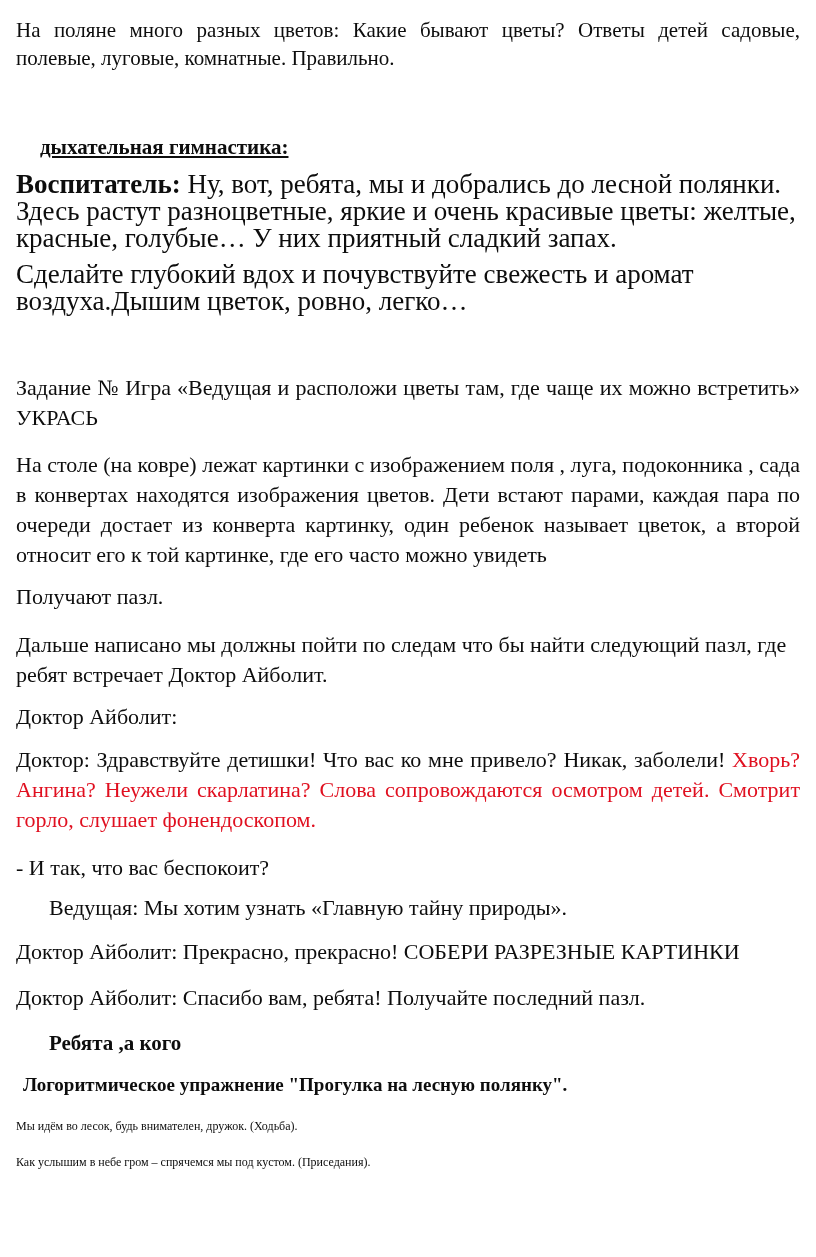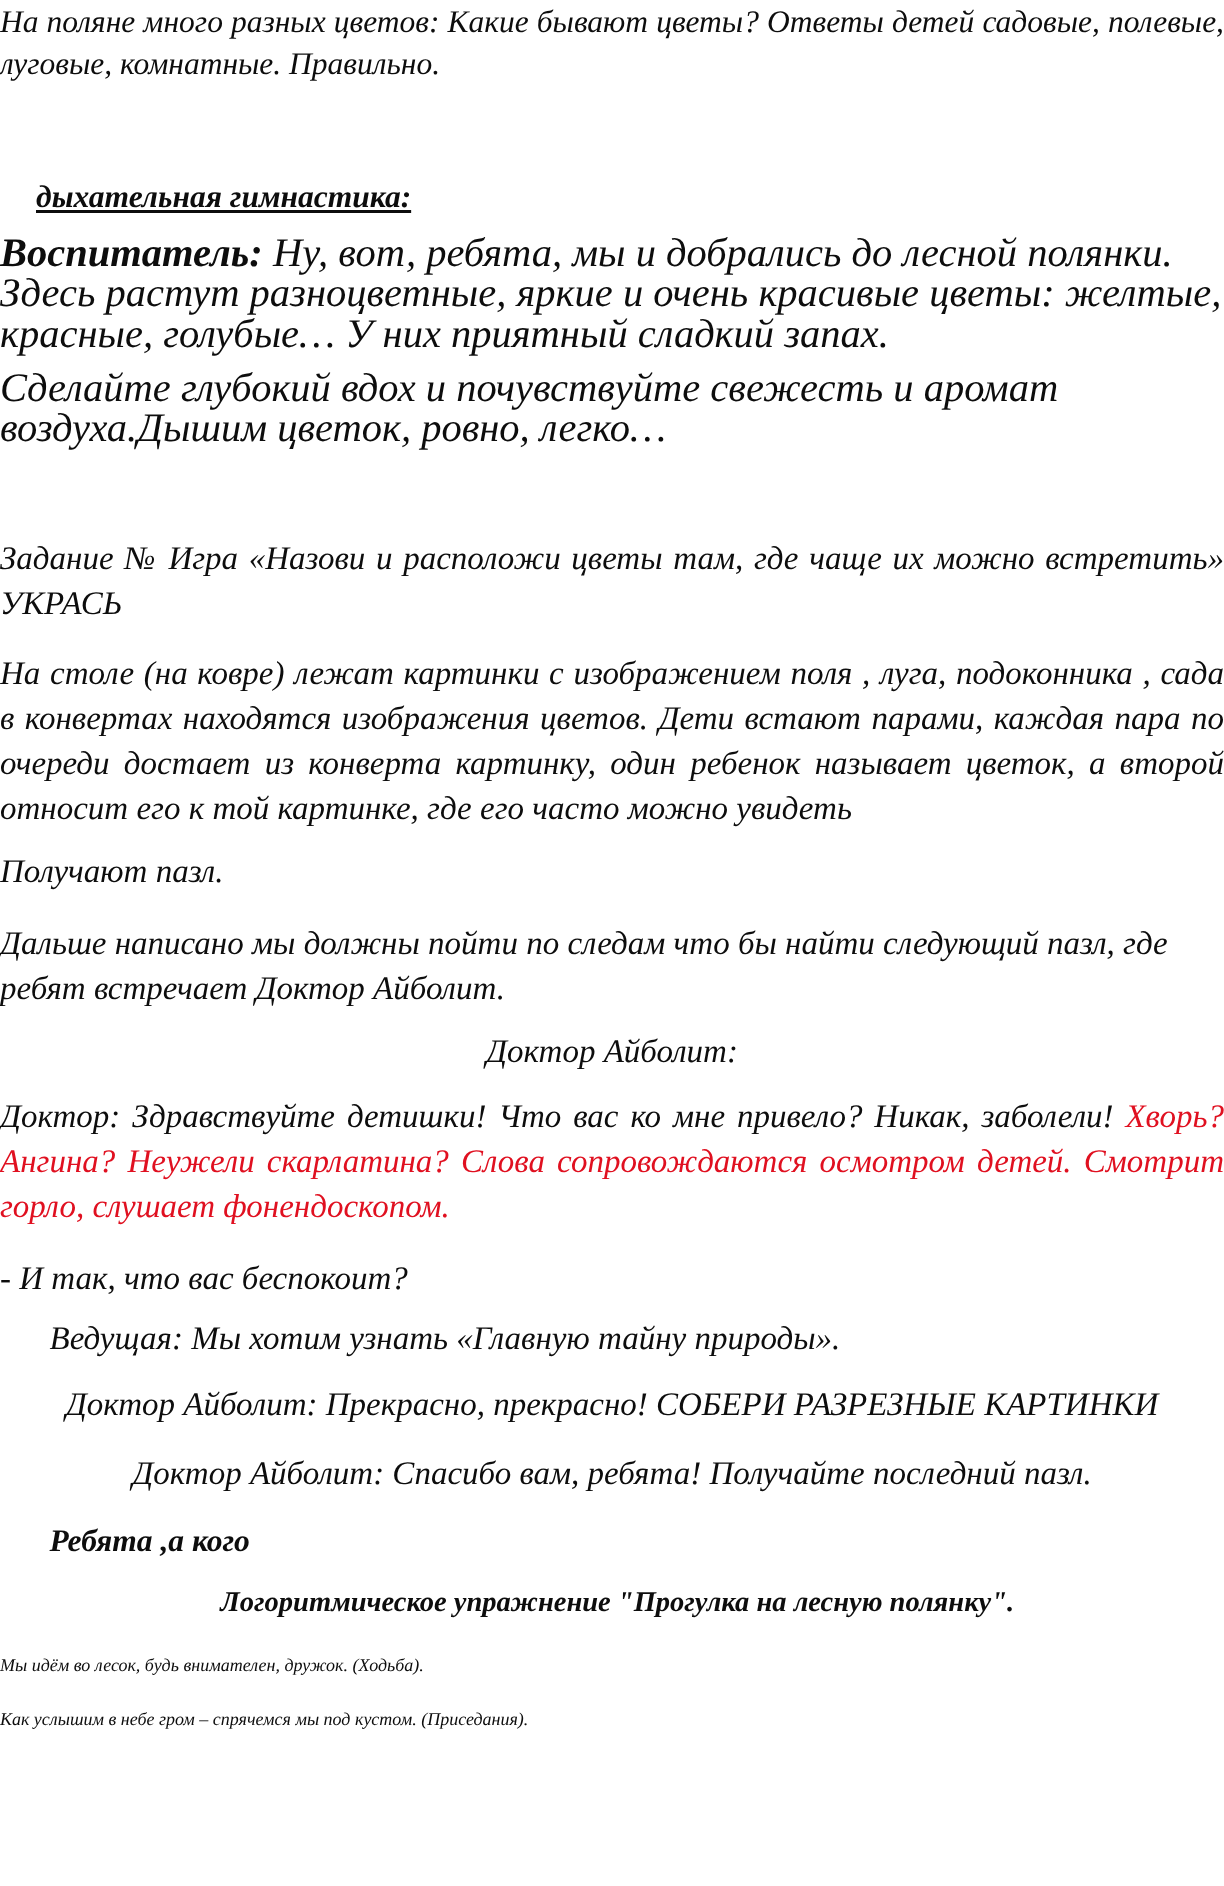--- a/index.html
+++ b/index.html
@@ -12,22 +12,21 @@
     height: 1257px;
     overflow: hidden;
     font-family: "Liberation Serif", "DejaVu Serif", serif;
     color: var(--ink, #0d0d0d);
     -webkit-font-smoothing: antialiased;
   }
   .doc {
     width: 816px;
     height: 1071px;
     box-sizing: border-box;
-    padding: 0;
-    font-style: italic;
+    padding: 16px;
   }
   p { margin: 0; }
 
   
   .blk-a { font-size: 21px; line-height: 28px; }     
   .blk-a3 { font-size: 27px; line-height: 27px; }    
   .blk-b { font-size: 22px; line-height: 30px; }     
   .blk-c { font-size: 12px; line-height: 24px; }     
   .head-1 { font-size: 21px; line-height: 28px; font-weight: bold; }
   .head-2 { font-size: 19px; line-height: 27px; font-weight: bold; padding-left: 7px; }
@@ -36,41 +35,41 @@
   .u { text-decoration: underline; margin-left: 24px; }
   .j { text-align: justify; }
   .red { color: var(--red, #e01020); }
 
   
   .mb61 { margin-bottom: 61px; }
   .mb58 { margin-bottom: 58px; }
   .mb20 { margin-bottom: 20px; }
   .mb18 { margin-bottom: 18px; }
   .mb17 { margin-bottom: 17px; }
-  .mb16 { margin-bottom: 16px; text-align: center; }
+  .mb16 { margin-bottom: 16px; }
   .mb14 { margin-bottom: 14px; margin-left: 33px; }
-  .mb13 { margin-bottom: 13px; text-align: center; }
+  .mb13 { margin-bottom: 13px; }
   .mb12 { margin-bottom: 12px; }
   .mb10 { margin-bottom: 10px; }
   .mb9  { margin-bottom: 9px;  }
 </style>
 </head>
 <body style="background: rgb(255, 255, 255);">
 
 <div class="doc">
 
   <p class="blk-a j mb61">На поляне много разных цветов: Какие бывают цветы? Ответы детей садовые, полевые, луговые, комнатные. Правильно.</p>
 
   <p class="head-1 mb10"><span class="u">дыхательная гимнастика:</span></p>
 
   <p class="blk-a3 mb9"><span class="b">Воспитатель:</span><span> Ну, вот, ребята, мы и добрались до лесной полянки. Здесь растут разноцветные, яркие и очень красивые цветы: желтые, красные, голубые… У них приятный сладкий запах.</span></p>
 
   <p class="blk-a3 mb58">Сделайте глубокий вдох и почувствуйте свежесть и аромат воздуха.Дышим цветок, ровно, легко…</p>
 
-  <p class="blk-b j mb17">Задание № Игра «Назови и расположи цветы там, где чаще их можно встретить» УКРАСЬ</p>
+  <p class="blk-b j mb17">Задание № Игра «Ведущая и расположи цветы там, где чаще их можно встретить» УКРАСЬ</p>
 
   <p class="blk-b j mb12">На столе (на ковре) лежат картинки с изображением поля , луга, подоконника , сада в конвертах находятся изображения цветов. Дети встают парами, каждая пара по очереди достает из конверта картинку, один ребенок называет цветок, а второй относит его к той картинке, где его часто можно увидеть</p>
 
   <p class="blk-b mb18">Получают пазл.</p>
 
   <p class="blk-b mb12">Дальше написано мы должны пойти по следам что бы найти следующий пазл, где ребят встречает Доктор Айболит.</p>
 
   <p class="blk-b mb13">Доктор Айболит:</p>
 
   <p class="blk-b j mb18"><span>Доктор: Здравствуйте детишки! Что вас ко мне привело? Никак, заболели! </span><span class="red">Хворь? Ангина? Неужели скарлатина? Слова сопровождаются осмотром детей. Смотрит горло, слушает фонендоскопом.</span></p>

